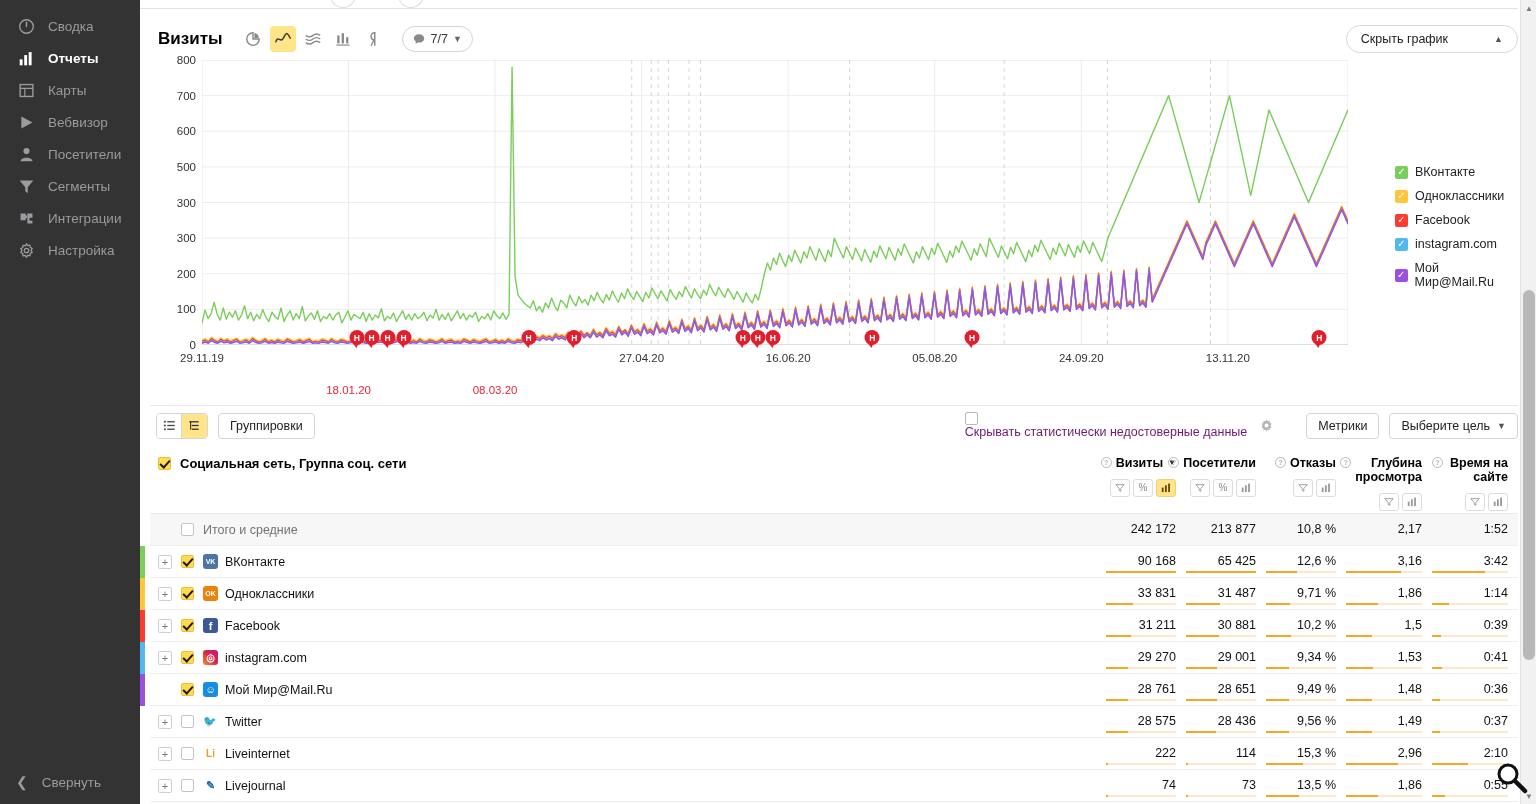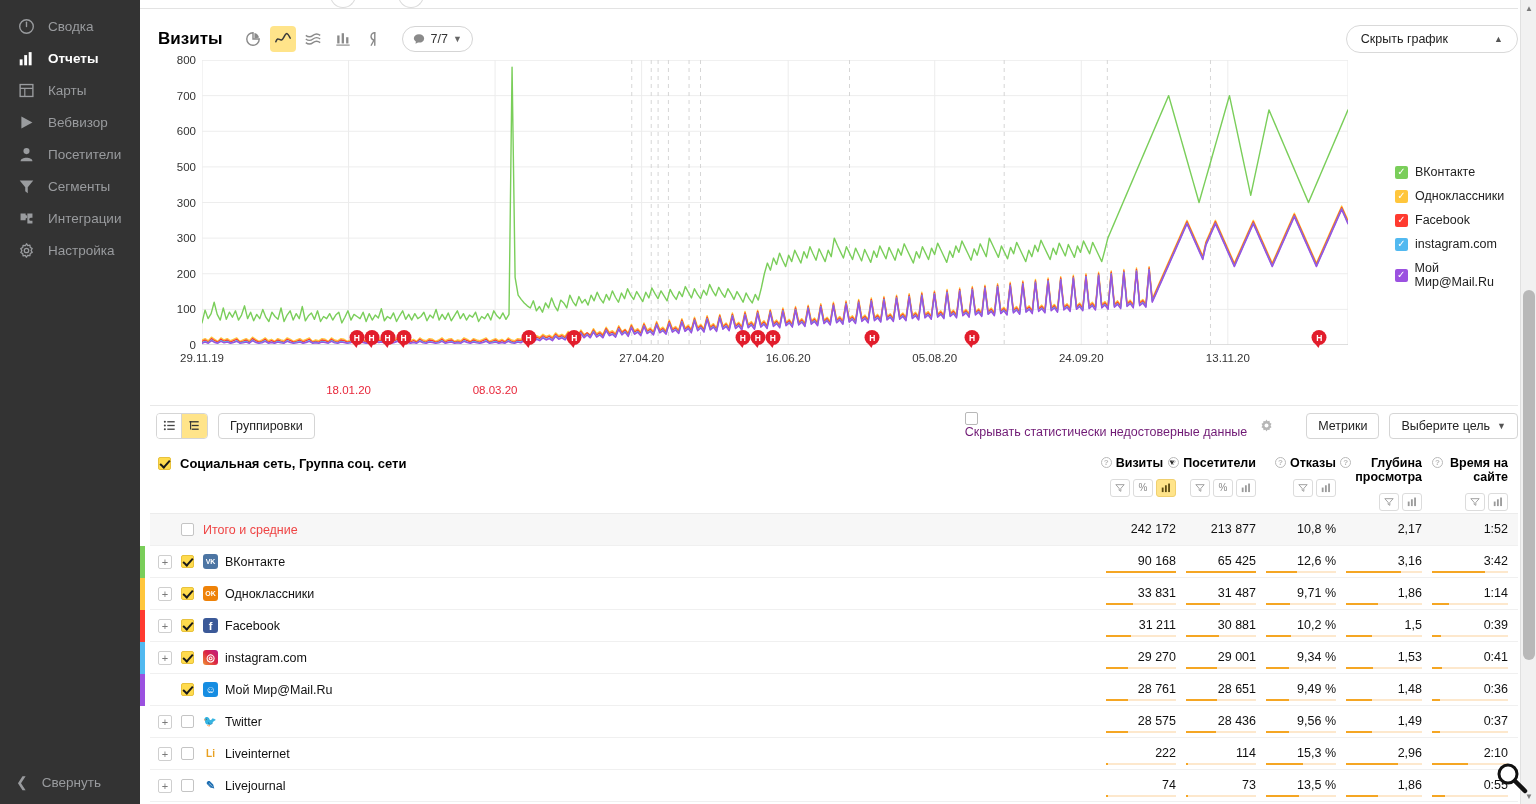--- a/index.html
+++ b/index.html
@@ -216,21 +216,21 @@
     text-align: center; margin-right: 9px; cursor: pointer; flex: 0 0 14px;
   }
   .plus-spacer { width: 14px; margin-right: 9px; flex: 0 0 14px; }
   .fav {
     width: 15px; height: 15px; margin-right: 7px; border-radius: 3px;
     display: flex; align-items: center; justify-content: center;
     font-size: 9px; font-weight: bold; color: #fff; flex: 0 0 15px;
     overflow: hidden;
   }
   .row-name { font-size: 12.5px; color: #111; }
-  .row-name.muted { color: #ef4444; }
+  .row-name.muted { color: #737373; }
   .cells { display: flex; margin-left: auto; }
   .cell {
     width: 80px; padding-right: 10px; text-align: right;
     font-size: 12.5px; color: #111; position: relative; height: 32px;
   }
   .cell.wide { width: 86px; }
   .cell .v { line-height: 30px; }
   .bar-track {
     position: absolute; bottom: 5px; right: 10px; height: 2px;
     background: #fde8cd;

